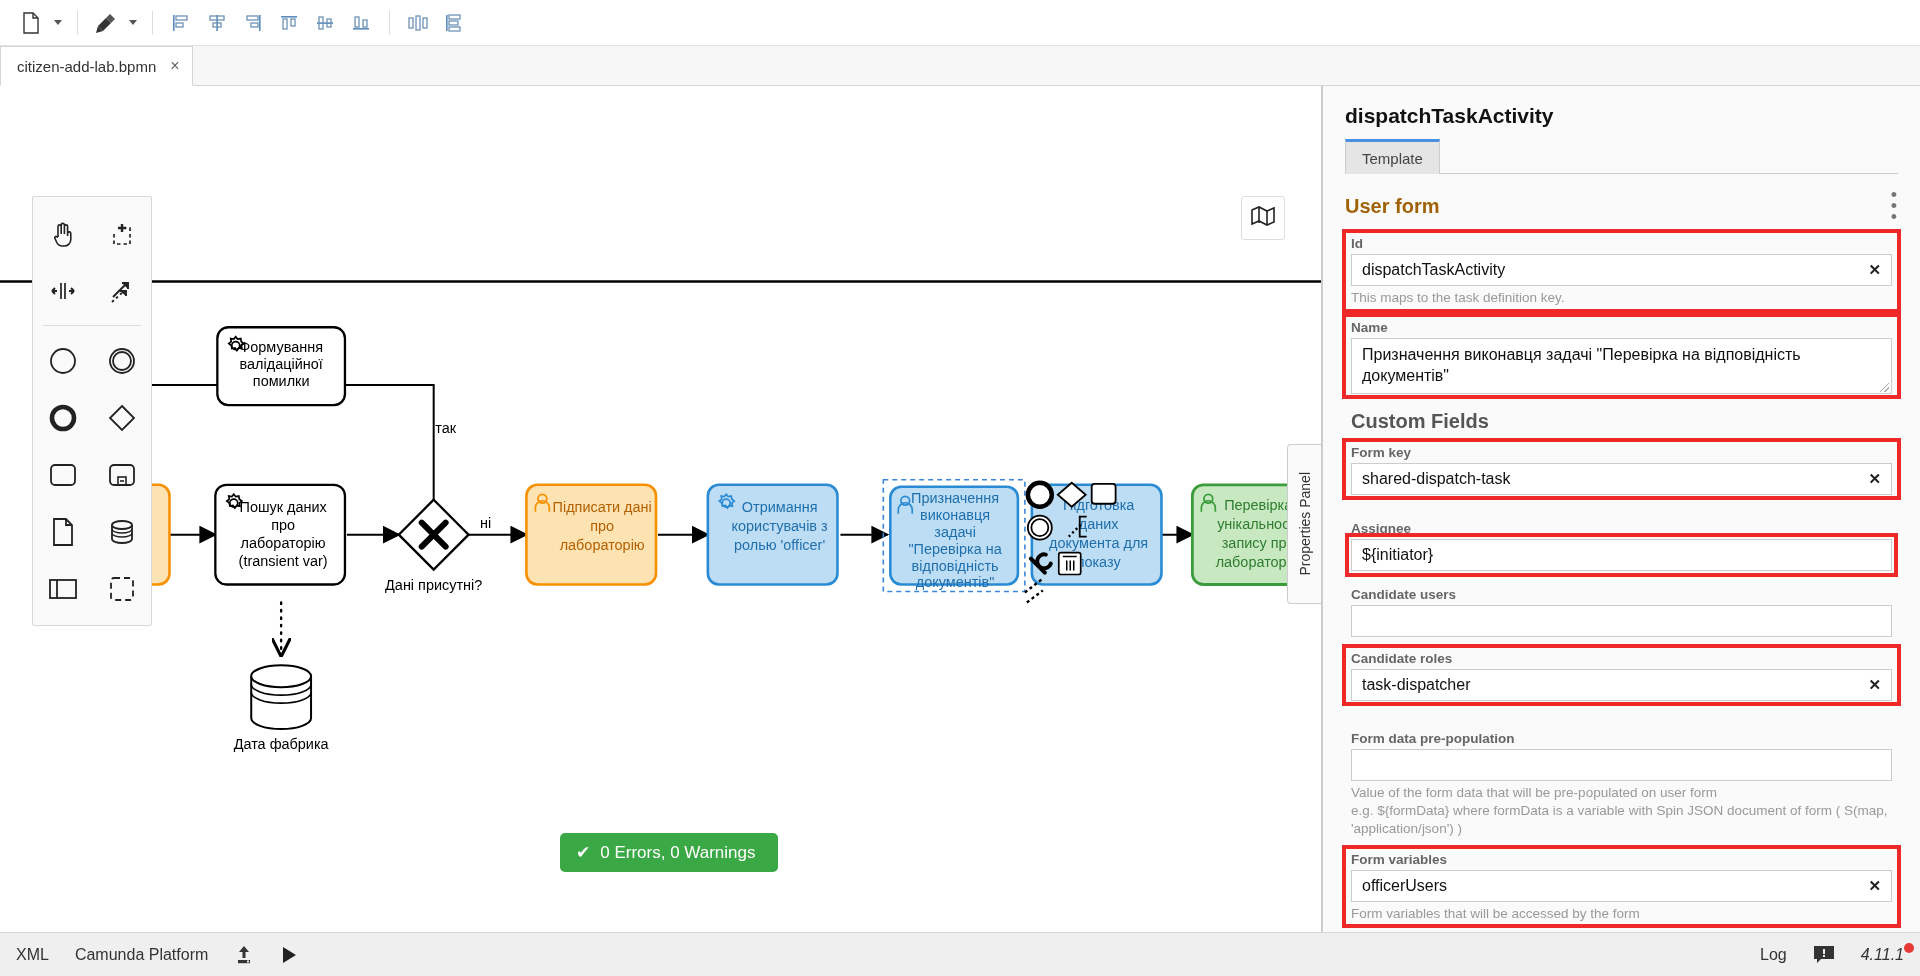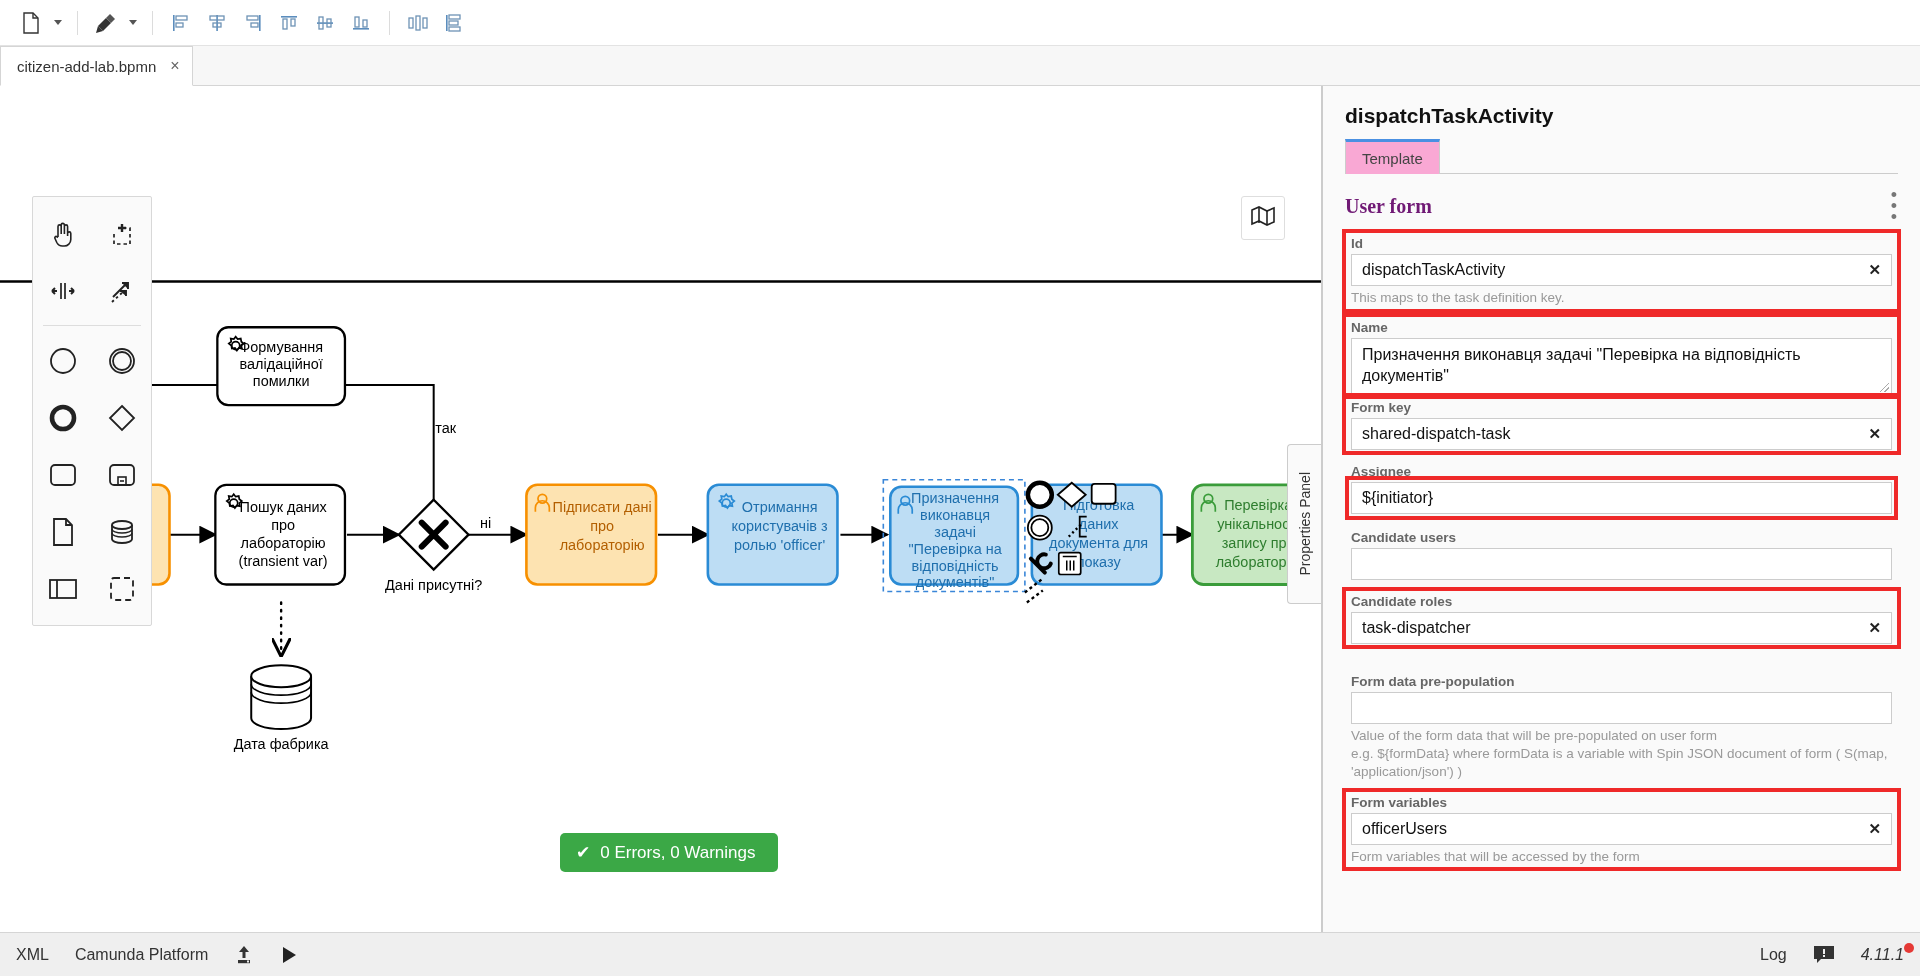--- a/index.html
+++ b/index.html
@@ -93,29 +93,29 @@
   
   .props {
     width:598px; flex:0 0 598px; background:#fafafa;
     border-left:1px solid #ccc; overflow:hidden; position:relative;
     padding:18px 0 0 0;
   }
   .props-inner { padding:0 22px 0 22px; }
   .props-title { font-size:21px; font-weight:bold; color:#111; margin-bottom:10px; }
   .props-tabs { display:flex; border-bottom:1px solid #ccc; margin-bottom:0; }
   .props-tab {
-    padding:8px 16px 7px; font-size:15px; color:#444; background:#f9a8d4;
+    padding:8px 16px 7px; font-size:15px; color:#444; background:#e5e5e5;
     border:1px solid #ccc; border-bottom:none; border-top:3px solid #4a90e2;
     position:relative; top:1px; cursor:pointer;
   }
   .group-head {
     display:flex; align-items:center; justify-content:space-between;
     padding:16px 0 10px 0;
   }
-  .group-title { font-size:20px; font-weight:bold; color:#701a75;font-family:Liberation Serif, serif; }
+  .group-title { font-size:20px; font-weight:bold; color:#a16207; }
   .kebab { font-size:18px; color:#777; letter-spacing:1px; cursor:pointer; line-height:0.6; }
   .kebab i { display:block; font-style:normal; }
 
   .field { padding:4px 6px 2px 6px; position:relative; }
   .field.hl {
     outline:4px solid #ef2929; outline-offset:-1px;
   }
   .field-label { font-size:13.5px; font-weight:bold; color:#666; margin-bottom:3px; }
   .field-input {
     width:100%; height:32px; background:#fff; border:1px solid #ccc;
@@ -553,30 +553,31 @@
         </div>
 
         <div class="field hl" style="margin-top:6px;">
           <div class="field-label">Name</div>
           <div class="field-input tall">
             <span class="val">Призначення виконавця задачі "Перевірка на відповідність документів"</span>
             <span class="resize-grip"></span>
           </div>
         </div>
 
+        <div class="section-title">Custom Fields</div>
 
         <div class="field hl">
           <div class="field-label">Form key</div>
           <div class="field-input">
             <span class="val">shared-dispatch-task</span>
             <span class="clear-x">✕</span>
           </div>
         </div>
 
-        <div class="field" style="margin-top:8px;">
+        <div class="field" style="margin-top:20px;">
           <div class="field-label">Assignee</div>
           <div class="field-input" style="outline:4px solid #ef2929;outline-offset:2px;">
             <span class="val">${initiator}</span>
           </div>
         </div>
 
         <div class="field" style="margin-top:10px;">
           <div class="field-label">Candidate users</div>
           <div class="field-input">
             <span class="val"></span>

